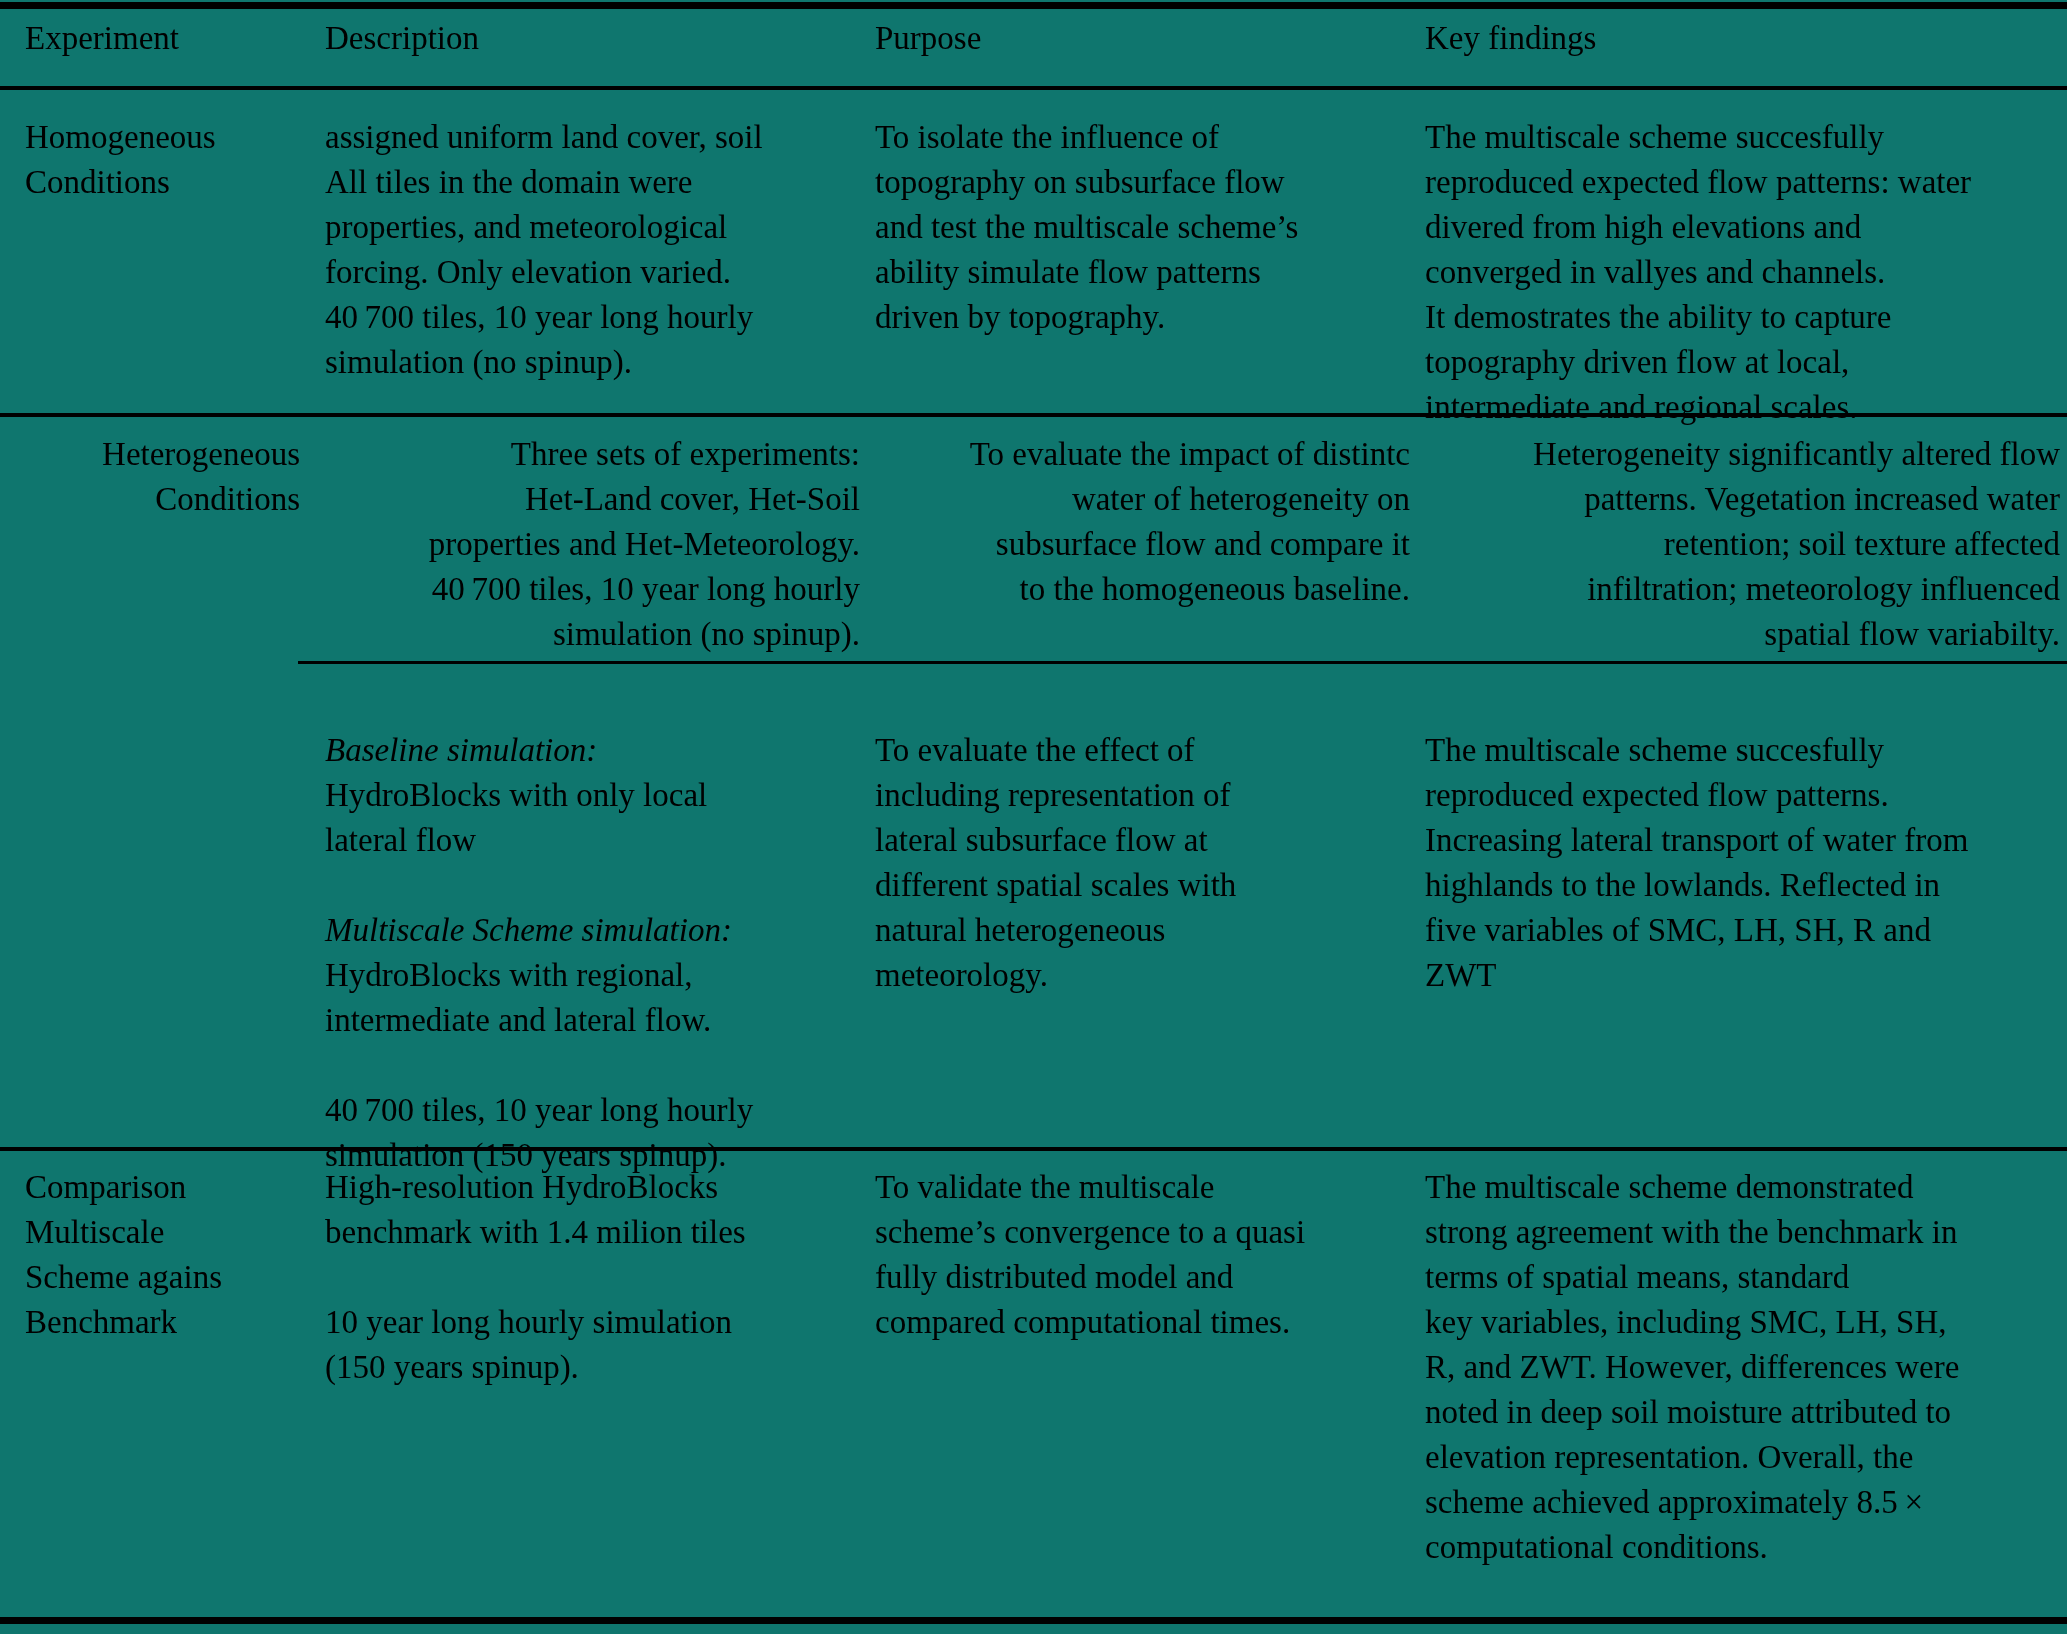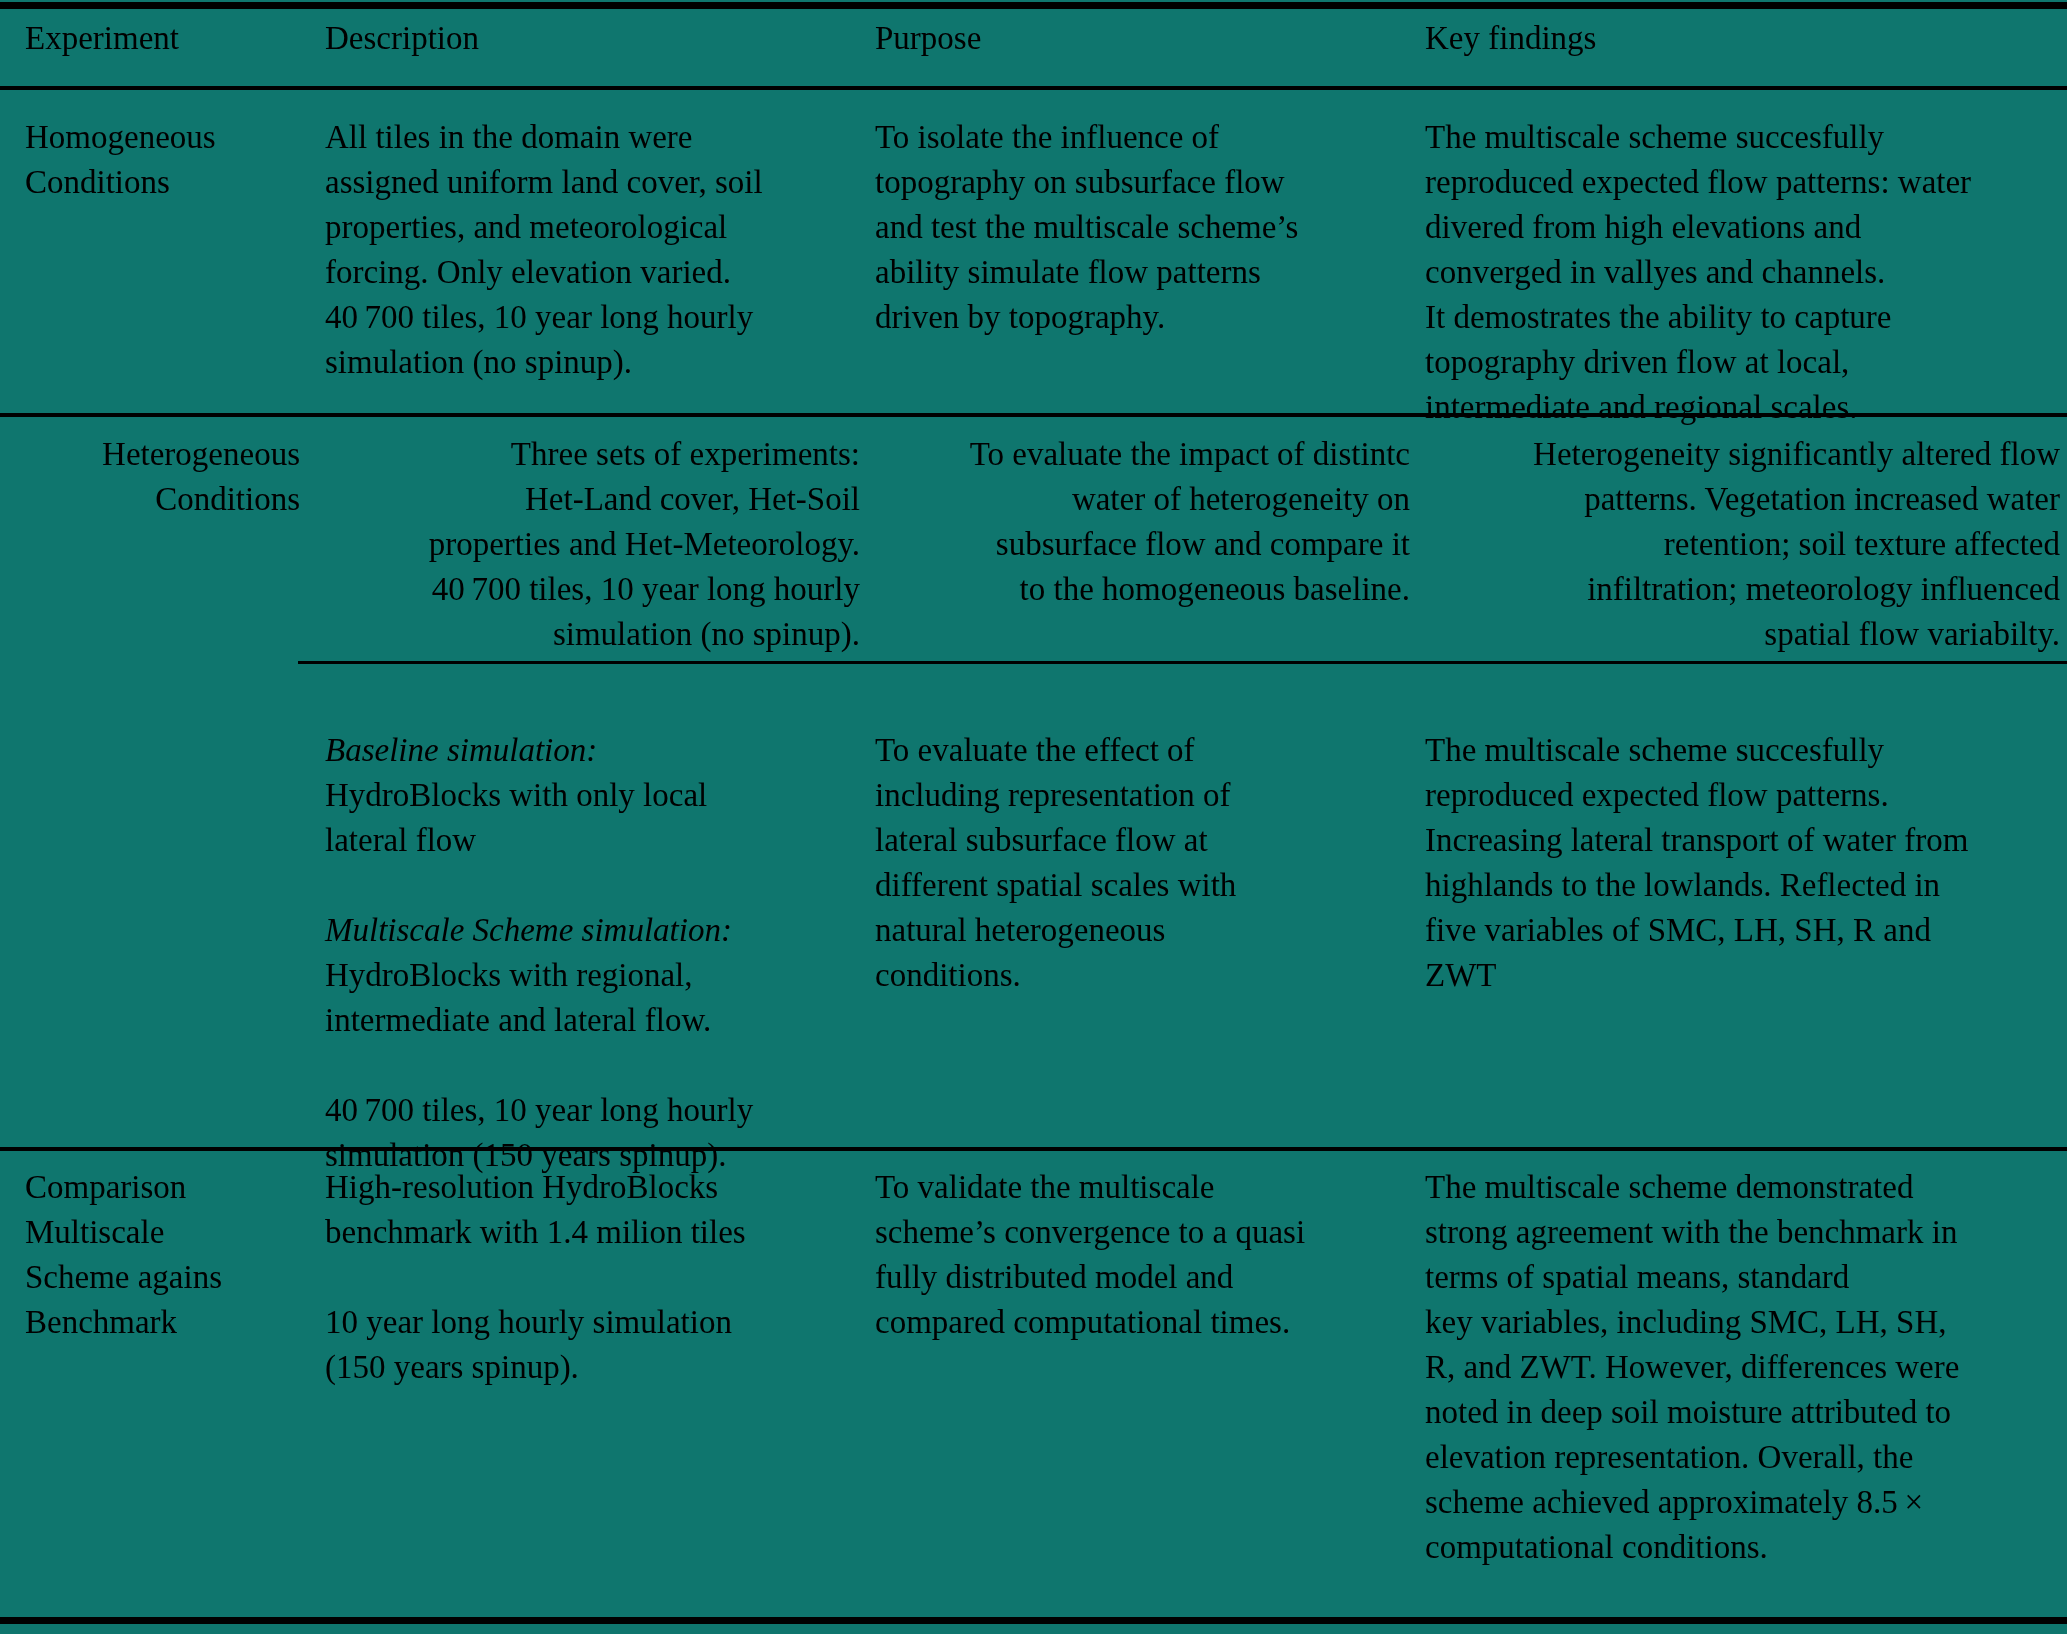--- a/index.html
+++ b/index.html
@@ -67,22 +67,22 @@
   <div class="cell col-exp row-h">Experiment</div>
   <div class="cell col-desc row-h">Description</div>
   <div class="cell col-purp row-h">Purpose</div>
   <div class="cell col-key row-h">Key findings</div>
 
   <div class="cell col-exp row-1">
       <div class="line">Homogeneous</div>
       <div class="line">Conditions</div>
     </div>
   <div class="cell col-desc row-1">
+      <div class="line">assigned uniform land cover, soil</div>
       <div class="line">All tiles in the domain were</div>
-      <div class="line">assigned uniform land cover, soil</div>
       <div class="line">properties, and meteorological</div>
       <div class="line">forcing. Only elevation varied.</div>
       <div class="line">40 700 tiles, 10 year long hourly</div>
       <div class="line">simulation (no spinup).</div>
     </div>
   <div class="cell col-purp row-1">
       <div class="line">To isolate the influence of</div>
       <div class="line">topography on subsurface flow</div>
       <div class="line">and test the multiscale scheme’s</div>
       <div class="line">ability simulate flow patterns</div>
@@ -134,21 +134,21 @@
       <div class="line">&nbsp;</div>
       <div class="line">40 700 tiles, 10 year long hourly</div>
       <div class="line">simulation (150 years spinup).</div>
     </div>
   <div class="cell col-purp row-2b">
       <div class="line">To evaluate the effect of</div>
       <div class="line">including representation of</div>
       <div class="line">lateral subsurface flow at</div>
       <div class="line">different spatial scales with</div>
       <div class="line">natural heterogeneous</div>
-      <div class="line">conditions.</div>
+      <div class="line">meteorology.</div>
     </div>
   <div class="cell col-key row-2b">
       <div class="line">The multiscale scheme succesfully</div>
       <div class="line">reproduced expected flow patterns.</div>
       <div class="line">Increasing lateral transport of water from</div>
       <div class="line">highlands to the lowlands. Reflected in</div>
       <div class="line">five variables of SMC, LH, SH, R and</div>
       <div class="line">ZWT</div>
     </div>
 

